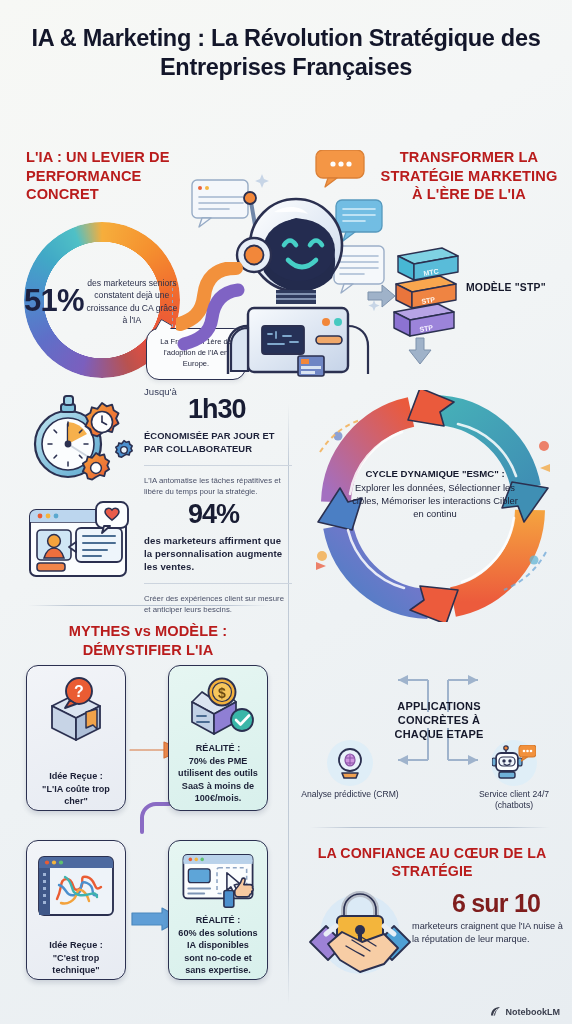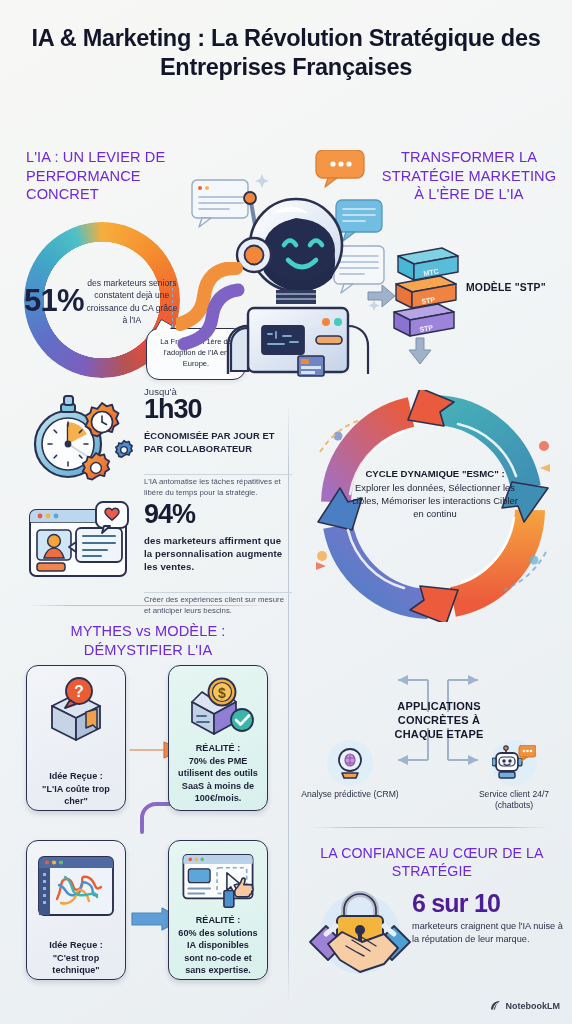--- a/index.html
+++ b/index.html
@@ -9,21 +9,21 @@
     background:linear-gradient(150deg,#f7f8f5 0%,#f4f6f6 28%,#eef2f4 60%,#e8edf1 100%);
     color:#16192b; position:relative; overflow:hidden;
   }
   .page{position:absolute;inset:0;}
 
   
   .title{position:absolute;left:26px;top:24px;width:520px;text-align:center;
     font-size:23.5px;font-weight:bold;line-height:1.22;letter-spacing:-.3px;color:#13162a;}
 
   
-  .h-sec{font-size:14.6px;font-weight:normal;line-height:1.28;letter-spacing:.1px;color:#6d28d9;}
+  .h-sec{font-size:14.6px;font-weight:bold;line-height:1.28;letter-spacing:.1px;color:#b91c1c;}
 
   
   .hr{position:absolute;height:1px;background:linear-gradient(90deg,rgba(150,165,185,0),#b9c4d2 18%,#b9c4d2 82%,rgba(150,165,185,0));}
   .vr{position:absolute;width:1px;background:linear-gradient(180deg,rgba(150,165,185,0),#c0cad6 10%,#c0cad6 90%,rgba(150,165,185,0));}
 
   
   .donut{position:absolute;left:24px;top:222px;width:156px;height:156px;border-radius:50%;
     background:conic-gradient(from 0deg,
       #f6ae3c 0deg,#f5912f 42deg,#f0682f 88deg,#ea4d3d 132deg,
       #b9524f 158deg,#7b5fbe 196deg,#5f6fc8 236deg,#4b8fcd 276deg,
@@ -44,23 +44,23 @@
   .bubble:after{content:"";position:absolute;left:10px;top:-8px;width:12px;height:12px;
     background:#fbfcfd;border-left:1.6px solid #2b3050;border-top:1.6px solid #2b3050;
     transform:rotate(30deg);border-radius:2px;}
   .dotline{position:absolute;left:172px;top:282px;width:1px;height:46px;
     background:repeating-linear-gradient(180deg,#9aa6bb 0 3px,transparent 3px 6px);}
 
   
   .statrow{position:absolute;display:flex;align-items:flex-start;gap:10px;}
   .stat-txt{width:148px;}
   .stat-kick{font-size:9.6px;color:#3a405c;margin-bottom:-2px;}
-  .stat-big{font-size:27px;font-weight:bold;letter-spacing:-1px;color:#181c33;line-height:1.05;}
+  .stat-big{font-size:27px;font-weight:bold;letter-spacing:-1px;color:#181c33;line-height:1.05;margin-left:44px;}
   .stat-lbl{font-size:9.4px;font-weight:bold;line-height:1.32;color:#1d2139;margin-top:7px;letter-spacing:.1px;}
-  .stat-note{font-size:7.8px;line-height:1.4;color:#4a5068;margin-top:19px;padding-top:2px;
+  .stat-note{font-size:7.8px;line-height:1.4;color:#4a5068;margin-top:10px;padding-top:10px;
     border-top:1px solid #ccd4de;}
 
   
   .art{position:relative;flex:none;}
 
   
   .card{position:absolute;border-radius:12px;border:1.4px solid #2b3050;
     box-shadow:0 3px 5px rgba(45,55,85,.16);display:flex;flex-direction:column;
     align-items:center;padding-top:10px;}
   .card.myth{background:linear-gradient(160deg,#f2f4f8,#e7ebf2);}
@@ -72,25 +72,25 @@
 
   
   .app-center{position:absolute;left:383px;top:699px;width:112px;text-align:center;
     font-size:11px;font-weight:bold;line-height:1.28;color:#15182b;letter-spacing:.2px;}
   .app-node{position:absolute;width:104px;text-align:center;}
   .app-node .cap{font-size:8.6px;line-height:1.32;color:#2a2f48;}
   .bubble-bg{width:46px;height:46px;border-radius:50%;background:#dfeef7;margin:0 auto 3px;
     display:flex;align-items:center;justify-content:center;}
 
   
-  .trust-big{font-size:25px;font-weight:bold;letter-spacing:-.8px;color:#4c1d95;line-height:1.05;}
+  .trust-big{font-size:25px;font-weight:bold;letter-spacing:-.8px;color:#7f1d1d;line-height:1.05;margin-left:40px;}
   .trust-sub{font-size:9.2px;line-height:1.42;color:#2b3048;margin-top:4px;width:152px;}
 
   
-  .footer{position:absolute;right:12px;bottom:13px;display:flex;align-items:center;gap:4px;
+  .footer{position:absolute;right:12px;bottom:7px;display:flex;align-items:center;gap:4px;
     font-size:9px;color:#2b2f3f;font-weight:bold;opacity:.92;}
 
   
   .stp-label{position:absolute;left:466px;top:282px;font-size:10.4px;font-weight:bold;
     color:#16192b;letter-spacing:.2px;}
 
   
   .esmc{position:absolute;left:352px;top:468px;width:166px;text-align:center;}
   .esmc .t1{font-size:9.6px;font-weight:bold;line-height:1.3;color:#14182c;}
   .esmc .t2{font-size:9.4px;line-height:1.38;color:#1d2139;margin-top:2px;}

